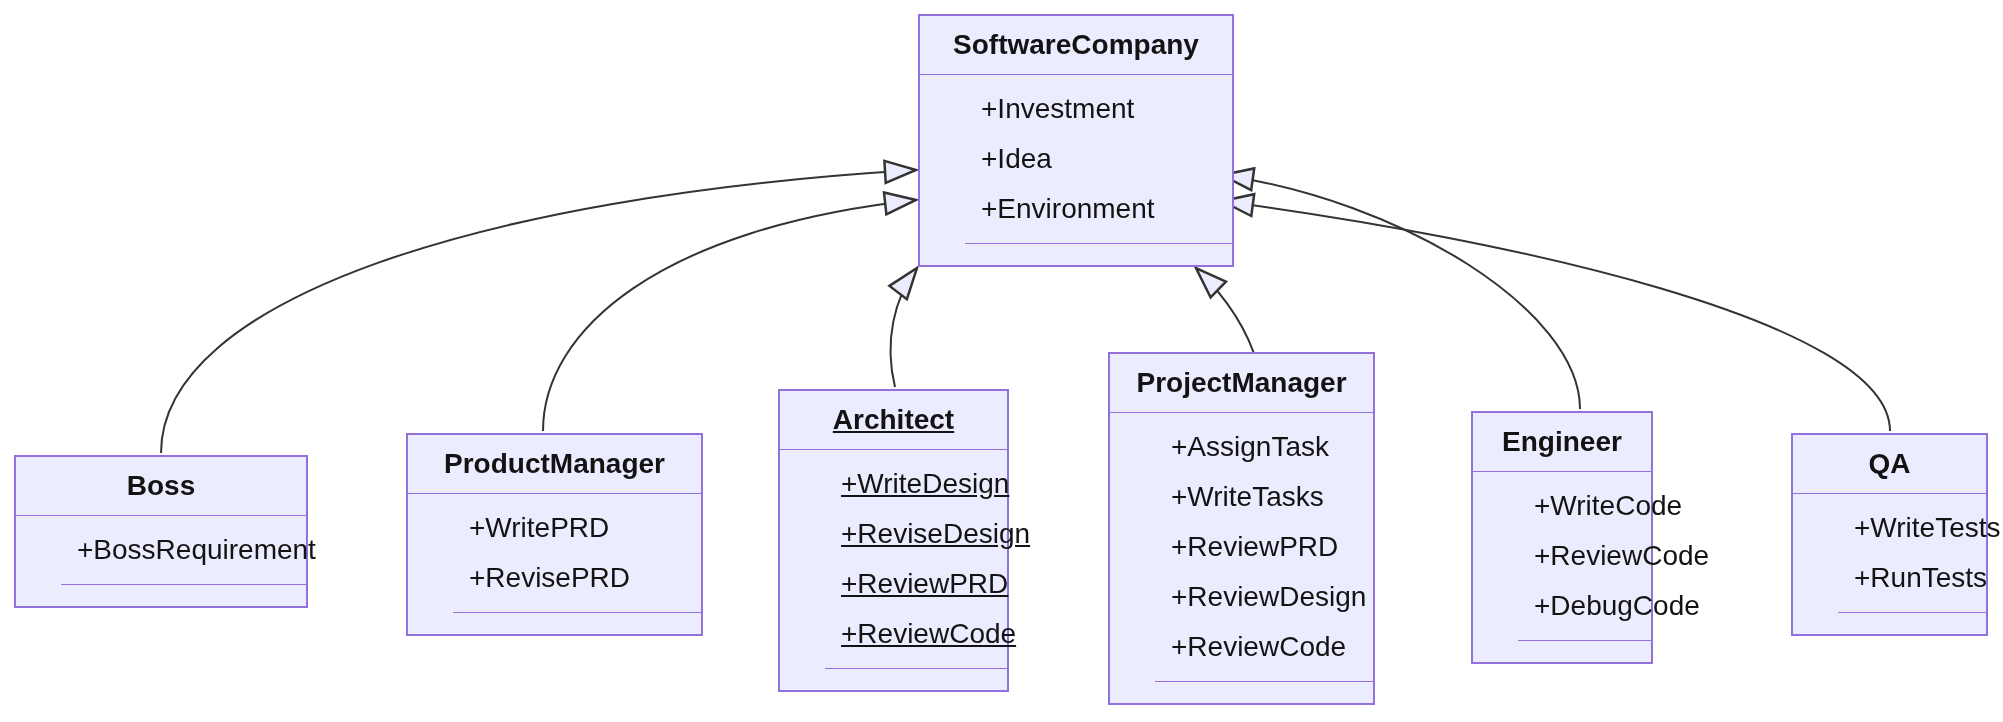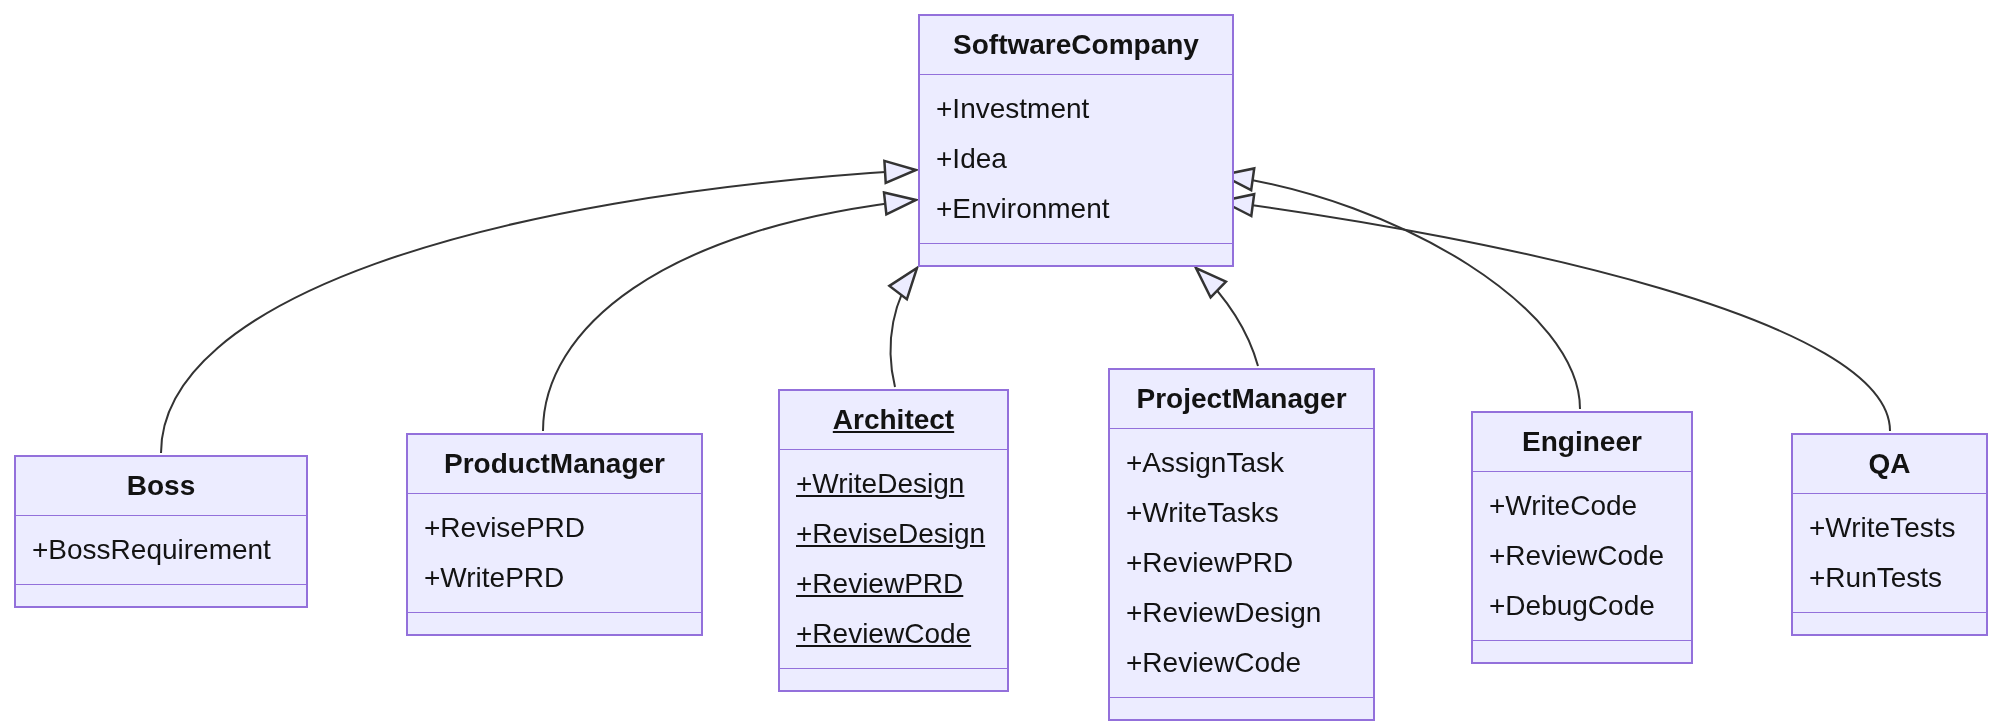--- a/index.html
+++ b/index.html
@@ -34,20 +34,21 @@
     line-height: 32px;
     font-weight: bold;
     text-align: center;
     padding: 13px 8px;
     border-bottom: 1.5px solid #9370DB;
     white-space: nowrap;
   }
   .uml-attrs {
     padding: 9px 0;
     border-bottom: 1.5px solid #9370DB;
+    margin-left: 45px;
   }
   .uml-attr {
     font-size: 28px;
     line-height: 50px;
     padding: 0 16px;
     white-space: nowrap;
   }
   .uml-methods {
     height: 21px;
   }
@@ -85,50 +86,50 @@
     <div class="uml-title">Boss</div>
     <div class="uml-attrs">
       <div class="uml-attr">+BossRequirement</div>
     </div>
     <div class="uml-methods"></div>
   </div>
 
   <div class="uml-class" style="left:406px; top:433px; width:297px;">
     <div class="uml-title">ProductManager</div>
     <div class="uml-attrs">
+      <div class="uml-attr">+WritePRD</div>
       <div class="uml-attr">+RevisePRD</div>
-      <div class="uml-attr">+WritePRD</div>
     </div>
     <div class="uml-methods"></div>
   </div>
 
   <div class="uml-class" style="left:778px; top:389px; width:231px;text-decoration:underline;">
     <div class="uml-title">Architect</div>
     <div class="uml-attrs">
       <div class="uml-attr">+WriteDesign</div>
       <div class="uml-attr">+ReviseDesign</div>
       <div class="uml-attr">+ReviewPRD</div>
       <div class="uml-attr">+ReviewCode</div>
     </div>
     <div class="uml-methods"></div>
   </div>
 
-  <div class="uml-class" style="left:1108px; top:368px; width:267px;">
+  <div class="uml-class" style="left:1108px; top:352px; width:267px;">
     <div class="uml-title">ProjectManager</div>
     <div class="uml-attrs">
       <div class="uml-attr">+AssignTask</div>
       <div class="uml-attr">+WriteTasks</div>
       <div class="uml-attr">+ReviewPRD</div>
       <div class="uml-attr">+ReviewDesign</div>
       <div class="uml-attr">+ReviewCode</div>
     </div>
     <div class="uml-methods"></div>
   </div>
 
-  <div class="uml-class" style="left:1471px; top:411px; width:222px;">
+  <div class="uml-class" style="left:1471px; top:411px; width:182px;">
     <div class="uml-title">Engineer</div>
     <div class="uml-attrs">
       <div class="uml-attr">+WriteCode</div>
       <div class="uml-attr">+ReviewCode</div>
       <div class="uml-attr">+DebugCode</div>
     </div>
     <div class="uml-methods"></div>
   </div>
 
   <div class="uml-class" style="left:1791px; top:433px; width:197px;">

